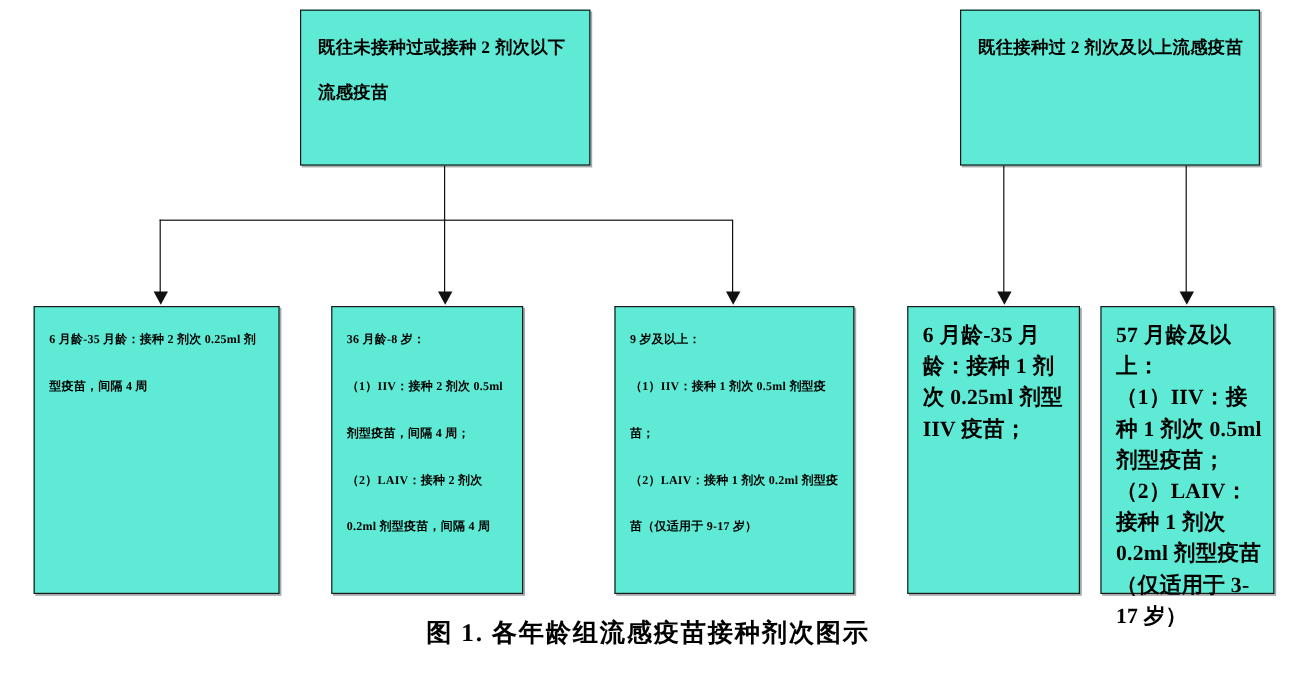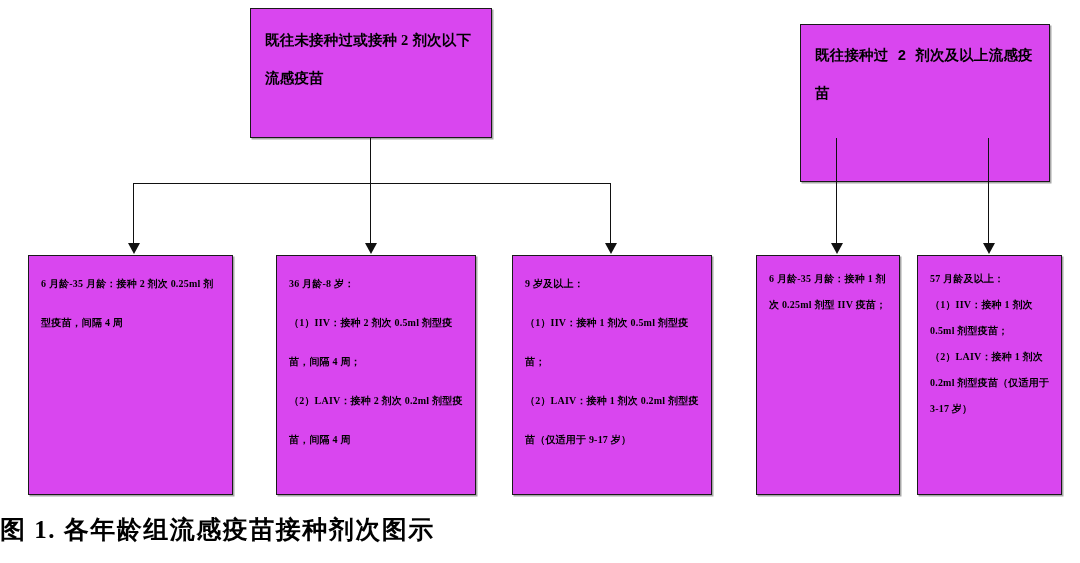--- a/index.html
+++ b/index.html
@@ -15,21 +15,21 @@
     position: relative;
     width: 1080px;
     height: 563px;
     background: #ffffff;
     overflow: hidden;
   }
   .box {
     position: absolute;
     box-sizing: border-box;
     border: 1.6px solid #1a1a1a;
-    background: #d946ef;
+    background: #5eead4;
     box-shadow: 1.5px 1.5px 0 0 #a8a8a8;
   }
   .box-text {
     position: absolute;
     left: 0;
     right: 0;
     top: 0;
     padding: 10px 9px 0 11px;
     font-weight: bold;
     color: #000000;
@@ -45,21 +45,21 @@
   }
   
   .leaf-wide .box-text {
     font-size: 10px;
     line-height: 39px;
     padding-top: 8px;
     padding-left: 12px;
   }
   
   .leaf-narrow .box-text {
-    font-size: 10px;
+    font-size: 18px;
     line-height: 26px;
     padding-top: 10px;
     padding-left: 12px;
   }
   
   .vline {
     position: absolute;
     width: 0;
     border-left: 1.8px solid #111111;
   }
@@ -78,41 +78,41 @@
     width: 0;
     height: 0;
     border-left: 6px solid transparent;
     border-right: 6px solid transparent;
     border-top: 11px solid #111111;
   }
   .caption {
     position: absolute;
     left: 0;
     right: 0;
-    text-align: left;
-    font-size: 25px;
+    text-align: center;
+    font-size: 21px;
     font-weight: bold;
     font-family: "Liberation Serif", "DejaVu Serif", serif;
     letter-spacing: 1.5px;
     color: #000000;
   }
   .caption .fig-num {
     font-family: "Liberation Serif", "DejaVu Serif", serif;
   }
 </style>
 </head>
 <body>
 
 <div id="canvas">
 
   <div class="box top-box" style="left:250px; top:8px; width:242px; height:130px;">
     <div class="box-text">既往未接种过或接种 2 剂次以下流感疫苗</div>
   </div>
 
-  <div class="box top-box" style="left:800px; top:24px; width:250px; height:158px;font-family:Liberation Mono, monospace;">
+  <div class="box top-box" style="left:800px; top:8px; width:250px; height:130px;">
     <div class="box-text">既往接种过 2 剂次及以上流感疫苗</div>
   </div>
 
   <div class="vline-thin" style="left:370px; top:138px; height:46px;"></div>
 
   <div class="hline" style="left:133px; top:183px; width:477px;"></div>
 
   <div class="vline" style="left:133px; top:183px; height:62px;"></div>
   <div class="arrow-head" style="left:128px; top:243px;"></div>
 
@@ -125,21 +125,21 @@
   <div class="vline" style="left:836px; top:138px; height:107px;"></div>
   <div class="arrow-head" style="left:831px; top:243px;"></div>
 
   <div class="vline" style="left:988px; top:138px; height:107px;"></div>
   <div class="arrow-head" style="left:983px; top:243px;"></div>
 
   <div class="box leaf-wide" style="left:28px; top:255px; width:205px; height:240px;">
     <div class="box-text">6 月龄-35 月龄：接种 2 剂次 0.25ml 剂型疫苗，间隔 4 周</div>
   </div>
 
-  <div class="box leaf-wide" style="left:276px; top:255px; width:200px; height:240px;">
+  <div class="box leaf-wide" style="left:276px; top:255px; width:160px; height:240px;">
     <div class="box-text">36 月龄-8 岁：
 （1）IIV：接种 2 剂次 0.5ml 剂型疫苗，间隔 4 周；
 （2）LAIV：接种 2 剂次 0.2ml 剂型疫苗，间隔 4 周</div>
   </div>
 
   <div class="box leaf-wide" style="left:512px; top:255px; width:200px; height:240px;font-family:Liberation Serif, serif;">
     <div class="box-text">9 岁及以上：
 （1）IIV：接种 1 剂次 0.5ml 剂型疫苗；
 （2）LAIV：接种 1 剂次 0.2ml 剂型疫苗（仅适用于 9-17 岁）</div>
   </div>

